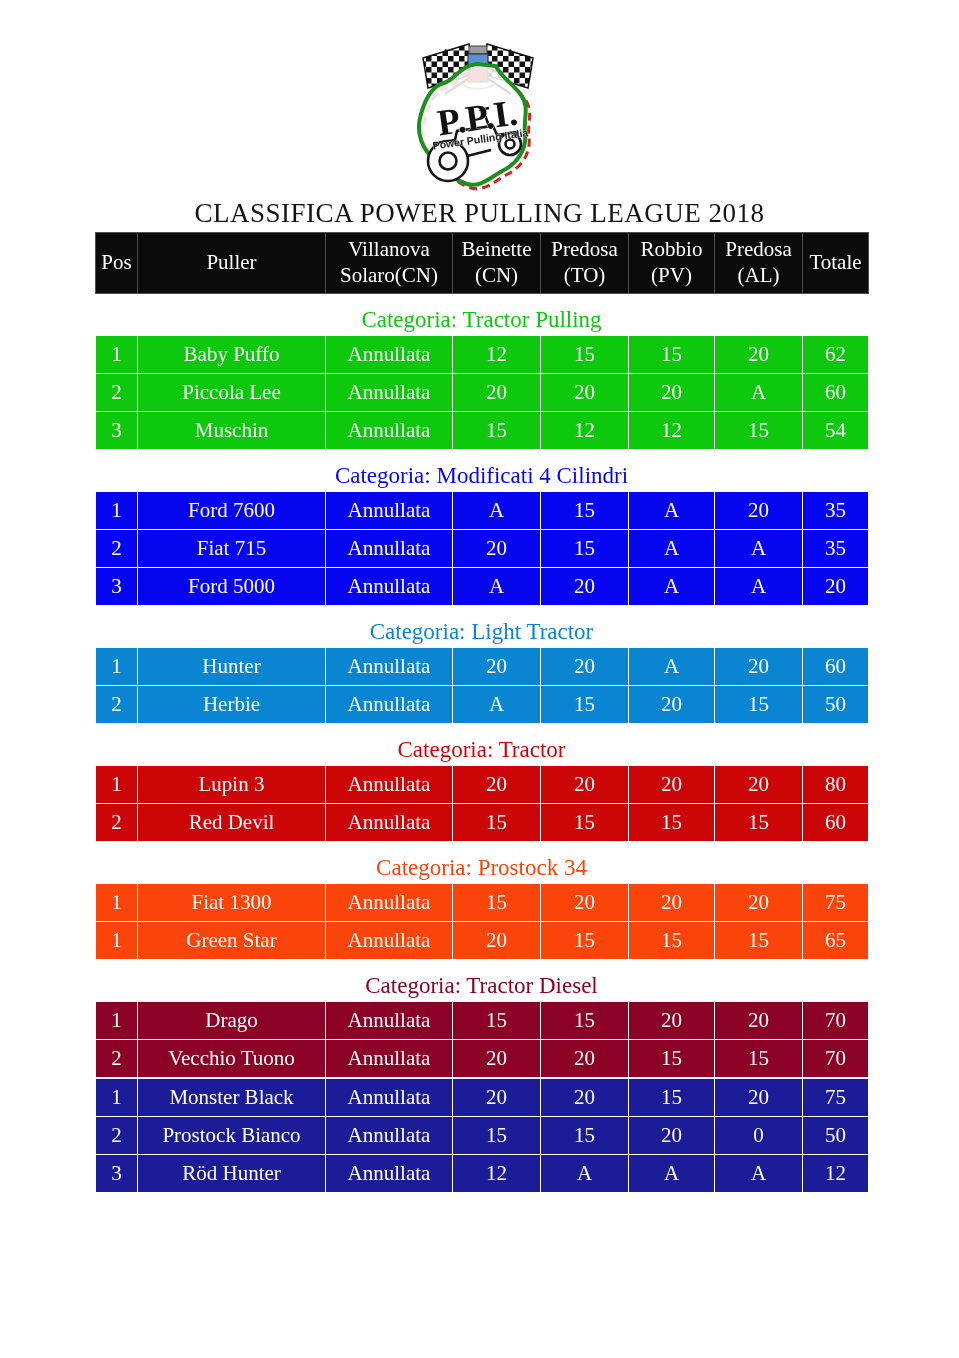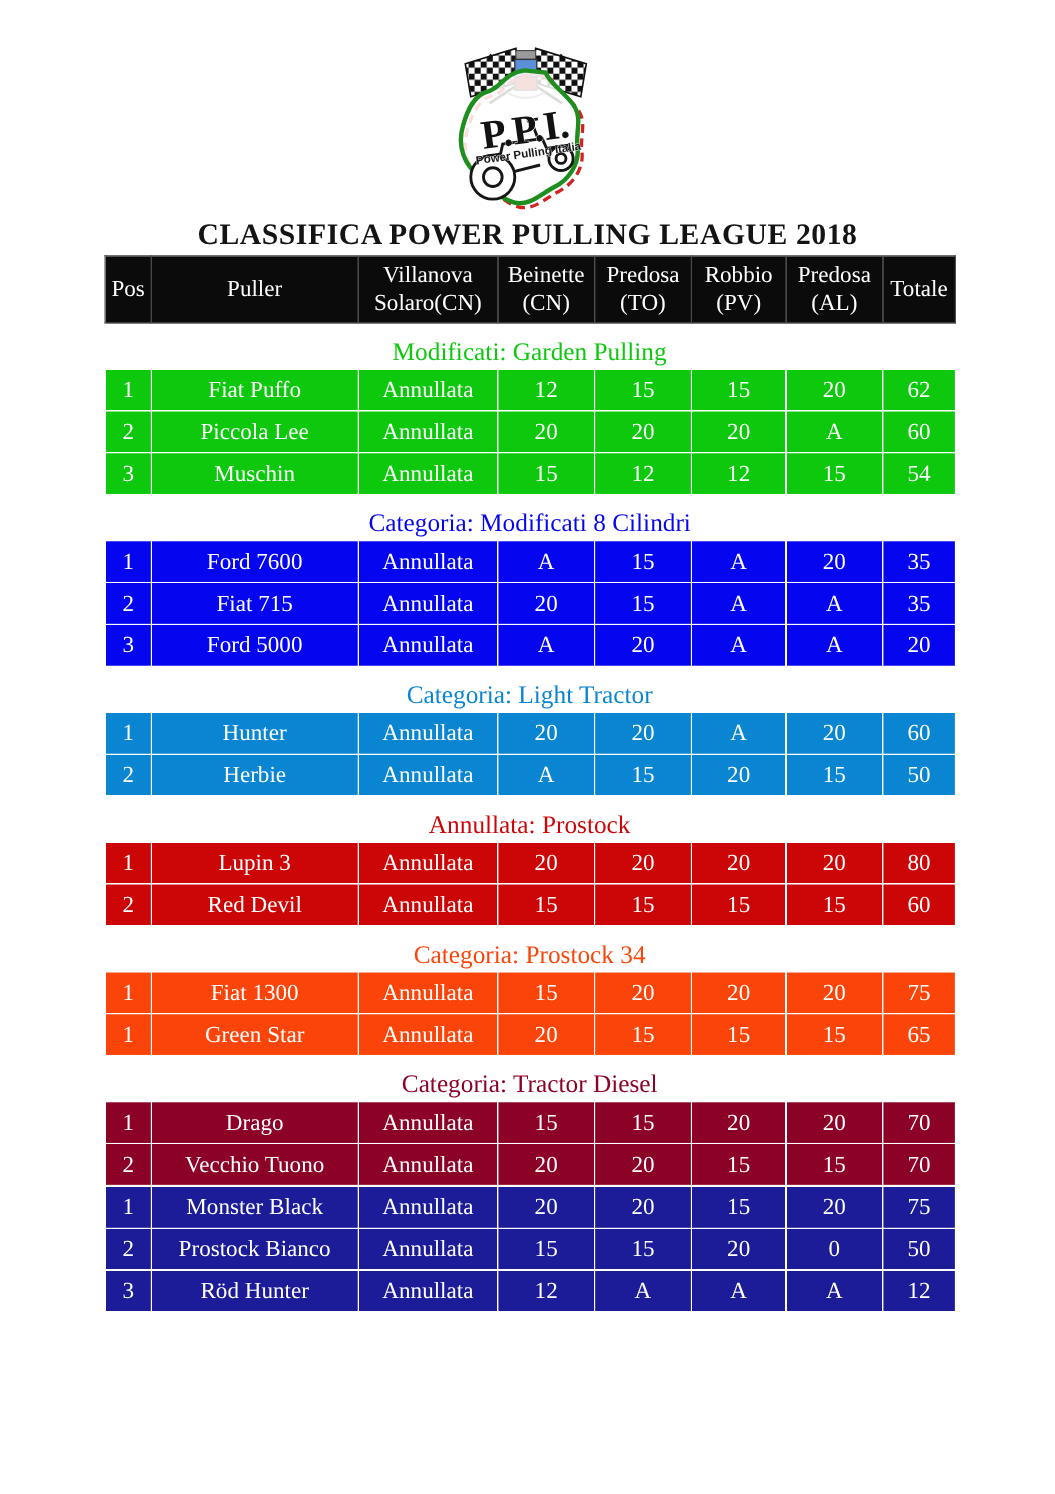--- a/index.html
+++ b/index.html
@@ -18,21 +18,21 @@
     margin:34px auto 0 auto;
     position:relative;
     left:-2px;
   }
 
   
   .main-title{
     margin:2px 0 4px 0;
     text-align:center;
     font-size:27px;
-    font-weight:bold;
+    font-weight:normal;
     letter-spacing:0.5px;
     color:#141414;
     line-height:30px;
   }
 
   
   table{
     border-collapse:collapse;
     table-layout:fixed;
     width:773px;
@@ -164,36 +164,36 @@
       <th>Predosa (TO)</th>
       <th>Robbio (PV)</th>
       <th>Predosa (AL)</th>
       <th>Totale</th>
     </tr>
   </tbody>
     </table>
 
   <div id="sections">
   <section class="category-section" style="--cat: #0dc80d;">
-    <h2 class="category-title">Modificati: Garden Pulling</h2>
-    <table class="cat-table">
-      <colgroup>
-        <col class="cw0">
-            <col class="cw1">
-            <col class="cw2">
-            <col class="cw3">
-        <col class="cw4">
-            <col class="cw5">
-            <col class="cw6">
-            <col class="cw7">
-      </colgroup>
-      <tbody>
-  <tr>
-    <td>1</td>
-    <td>Fiat Puffo</td>
+    <h2 class="category-title">Categoria: Tractor Pulling</h2>
+    <table class="cat-table">
+      <colgroup>
+        <col class="cw0">
+            <col class="cw1">
+            <col class="cw2">
+            <col class="cw3">
+        <col class="cw4">
+            <col class="cw5">
+            <col class="cw6">
+            <col class="cw7">
+      </colgroup>
+      <tbody>
+  <tr>
+    <td>1</td>
+    <td>Baby Puffo</td>
     <td>Annullata</td>
     <td>12</td>
     <td>15</td>
     <td>15</td>
     <td>20</td>
     <td>62</td>
   </tr>
 
   <tr>
     <td>2</td>
@@ -214,21 +214,21 @@
     <td>12</td>
     <td>12</td>
     <td>15</td>
     <td>54</td>
   </tr>
 </tbody>
     </table>
   </section>
 
   <section class="category-section" style="--cat: #0505ef;">
-    <h2 class="category-title">Categoria: Modificati 8 Cilindri</h2>
+    <h2 class="category-title">Categoria: Modificati 4 Cilindri</h2>
     <table class="cat-table">
       <colgroup>
         <col class="cw0">
             <col class="cw1">
             <col class="cw2">
             <col class="cw3">
         <col class="cw4">
             <col class="cw5">
             <col class="cw6">
             <col class="cw7">
@@ -303,21 +303,21 @@
     <td>15</td>
     <td>20</td>
     <td>15</td>
     <td>50</td>
   </tr>
 </tbody>
     </table>
   </section>
 
   <section class="category-section" style="--cat: #cc0606;">
-    <h2 class="category-title">Annullata: Prostock</h2>
+    <h2 class="category-title">Categoria: Tractor</h2>
     <table class="cat-table">
       <colgroup>
         <col class="cw0">
             <col class="cw1">
             <col class="cw2">
             <col class="cw3">
         <col class="cw4">
             <col class="cw5">
             <col class="cw6">
             <col class="cw7">

